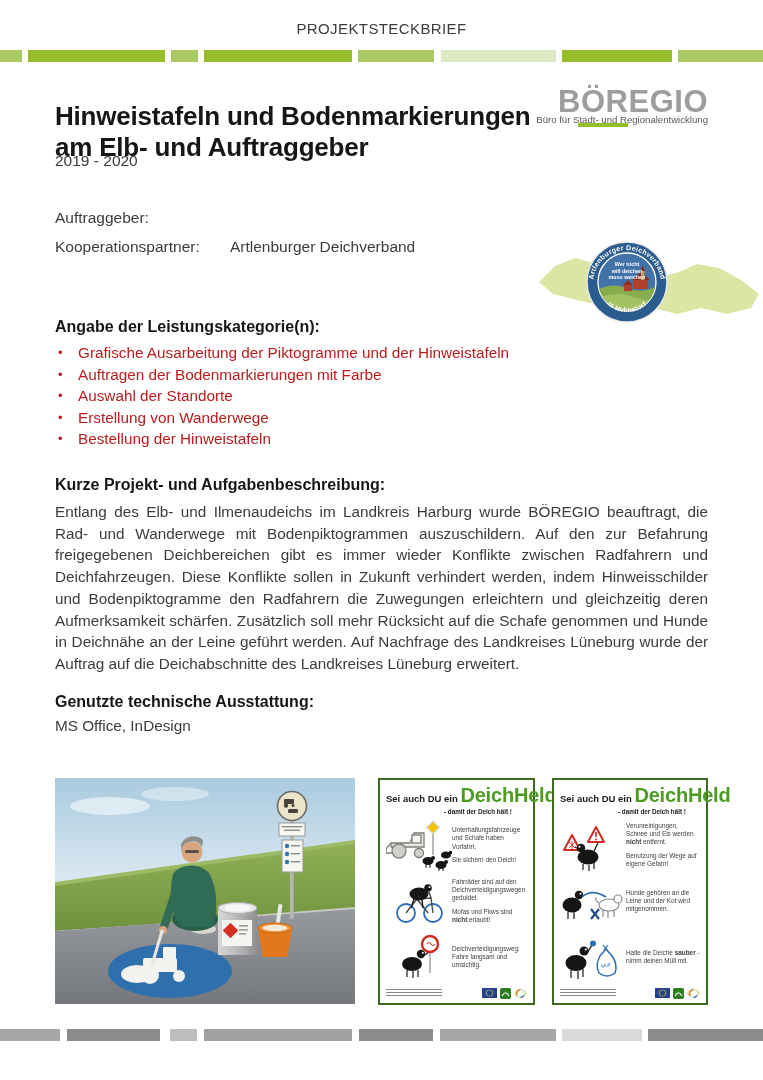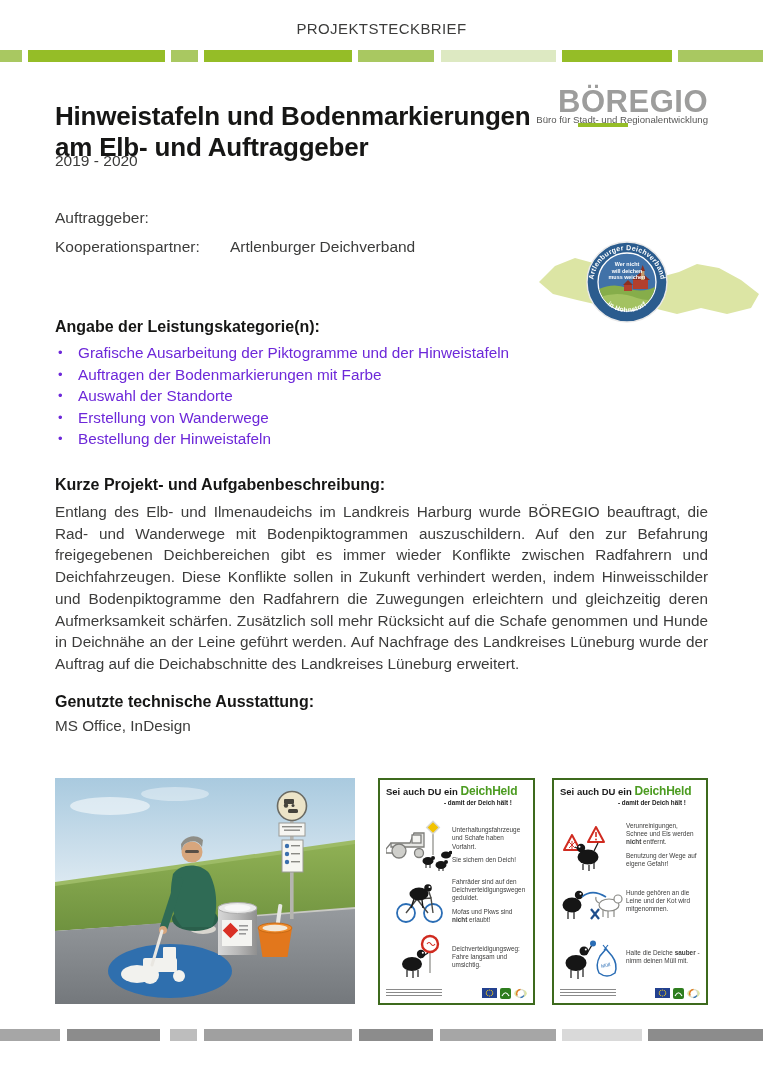--- a/index.html
+++ b/index.html
@@ -23,34 +23,34 @@
   
   .meta{position:absolute;left:55px;top:209px;width:560px;font-size:15.5px;}
   .meta-row{display:grid;grid-template-columns:175px auto;margin-bottom:11px;}
   
   .badge{position:absolute;left:537px;top:238px;width:226px;height:95px;}
   
   .sec{position:absolute;left:55px;width:653px;}
   .sec-h{font-size:16px;font-weight:700;color:#161615;}
   #services{top:318px;}
   #services ul{list-style:none;margin:6px 0 0;padding:0;}
-  #services li{position:relative;padding-left:23px;font-size:15.3px;line-height:21.6px;color:#6d28d9;}
+  #services li{position:relative;padding-left:23px;font-size:15.3px;line-height:21.6px;color:#b91c1c;}
   #services li::before{content:"•";position:absolute;left:3px;font-size:13px;}
   #description{top:476px;}
   #description p{margin:7px 0 0;text-align:justify;font-size:15.3px;line-height:21.7px;color:#3c3c3b;}
   #equipment{top:693px;}
   #equipment .sec-b{margin-top:6px;font-size:15.3px;}
   
   .photo{position:absolute;left:55px;top:778px;width:300px;height:226px;}
   .poster{position:absolute;top:778px;height:227px;background:#fff;border:2.5px solid #3d6a1d;
           box-sizing:border-box;padding:4px 6px 3px;display:flex;flex-direction:column;}
   #poster1{left:378px;width:157px;} #poster2{left:552px;width:156px;}
   .p-head{height:33px;}
   .p-title{font-weight:700;color:#1a1a1a;font-size:9.5px;white-space:nowrap;}
-  .p-title .brand-green{font-size:12px;color:#4c9c21;letter-spacing:-.2px;}
+  .p-title .brand-green{font-size:20px;color:#4c9c21;letter-spacing:-.2px;}
   .p-sub{display:block;font-weight:700;font-size:6.3px;color:#1a1a1a;margin:1px 0 0 58px;}
   .p-row{display:flex;align-items:center;height:56px;}
   .p-ill{width:66px;flex:none;}
   .p-txt{flex:1;font-size:6.4px;line-height:1.3;color:#3d3d3c;}
   .p-txt p{margin:0;} .p-txt p + p{margin-top:5px;}
   .p-foot{display:flex;align-items:center;gap:3px;margin-top:auto;height:14px;}
   .fineprint{width:56px;height:8px;margin-right:auto;
              background:repeating-linear-gradient(to bottom,#8a8a8a 0 1px,transparent 1px 3px);}
 </style>
 </head>

